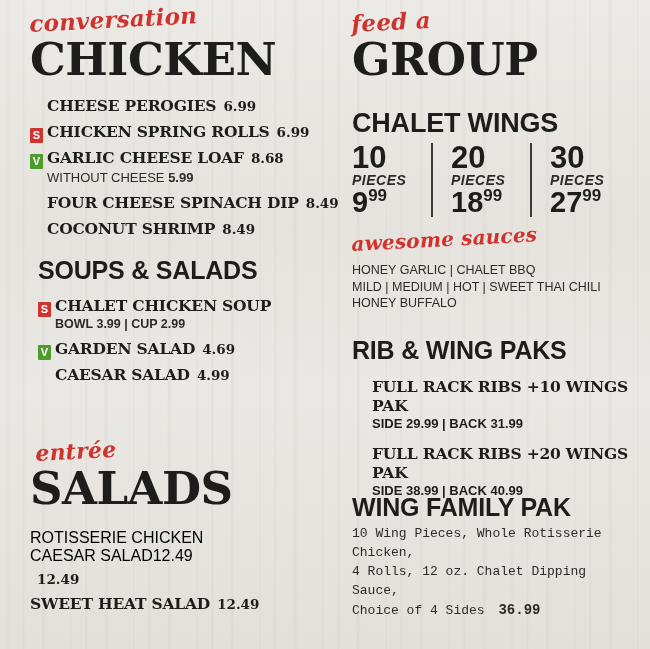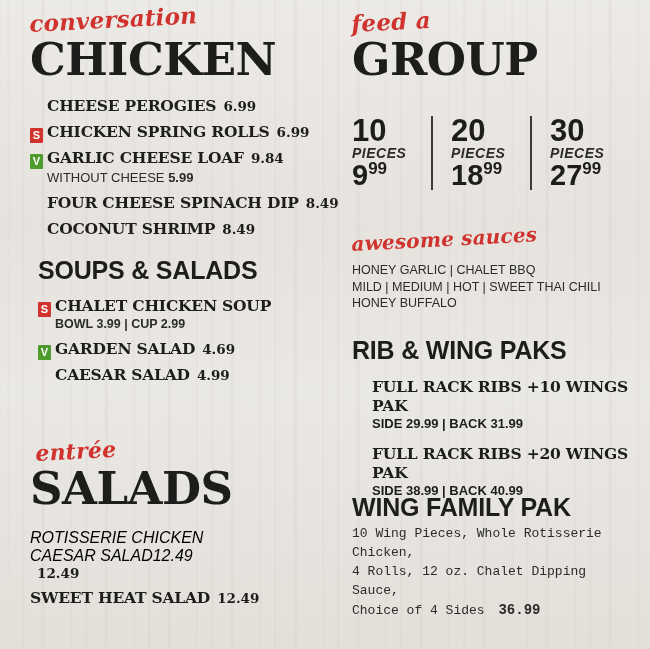--- a/index.html
+++ b/index.html
@@ -215,21 +215,21 @@
           <span class="price">6.99</span>
         </div>
         <div class="item">
           <span class="badge spicy">S</span>
           <span class="name">CHICKEN SPRING ROLLS</span>
           <span class="price">6.99</span>
         </div>
         <div class="item">
           <span class="badge veg">V</span>
           <span class="name">GARLIC CHEESE LOAF</span>
-          <span class="price">9.84</span>
+          <span class="price">8.68</span>
         </div>
         <div class="sub" style="margin-left:17px;">
           <span>WITHOUT CHEESE</span>
           <b>5.99</b>
         </div>
         <div class="item">
           <span class="badge none"></span>
           <span class="name">FOUR CHEESE SPINACH DIP</span>
           <span class="price">8.49</span>
         </div>
@@ -260,21 +260,21 @@
           <span class="price">4.99</span>
         </div>
       </div>
     </div>
 
     <div style="position:absolute; top:440px; left:4px;">
       <div class="script sz2" style="margin-left:6px;">entrée</div>
       <div class="bighead" style="margin-top:2px;">SALADS</div>
 
       <div style="margin-top:18px;">
-        <div style="font-style:italic;">
+        <div style="margin-bottom:6px;">
           <div class="name">ROTISSERIE CHICKEN</div>
           <div style="display:flex; align-items:baseline;">
             <span class="name">CAESAR SALAD</span>
             <span class="price">12.49</span>
           </div>
         </div>
         <div class="item">
           <span class="price">12.49</span>
         </div>
         <div class="item">
@@ -287,20 +287,21 @@
   </div>
 
   <div class="col col-right">
 
     <div style="position:absolute; top:10px; left:4px;">
       <div class="script sz1">feed a</div>
       <div class="bighead" style="margin-top:2px;">GROUP</div>
     </div>
 
     <div style="position:absolute; top:110px; left:4px;">
+      <div class="condhead" style="font-size:27px;">CHALET WINGS</div>
       <div class="wingbox">
         <div class="wingcell">
           <div class="wingqty">10</div>
           <div class="wingunit">PIECES</div>
           <div class="wingprice"><span>9</span><sup>99</sup></div>
         </div>
         <div class="wingcell">
           <div class="wingqty">20</div>
           <div class="wingunit">PIECES</div>
           <div class="wingprice"><span>18</span><sup>99</sup></div>

